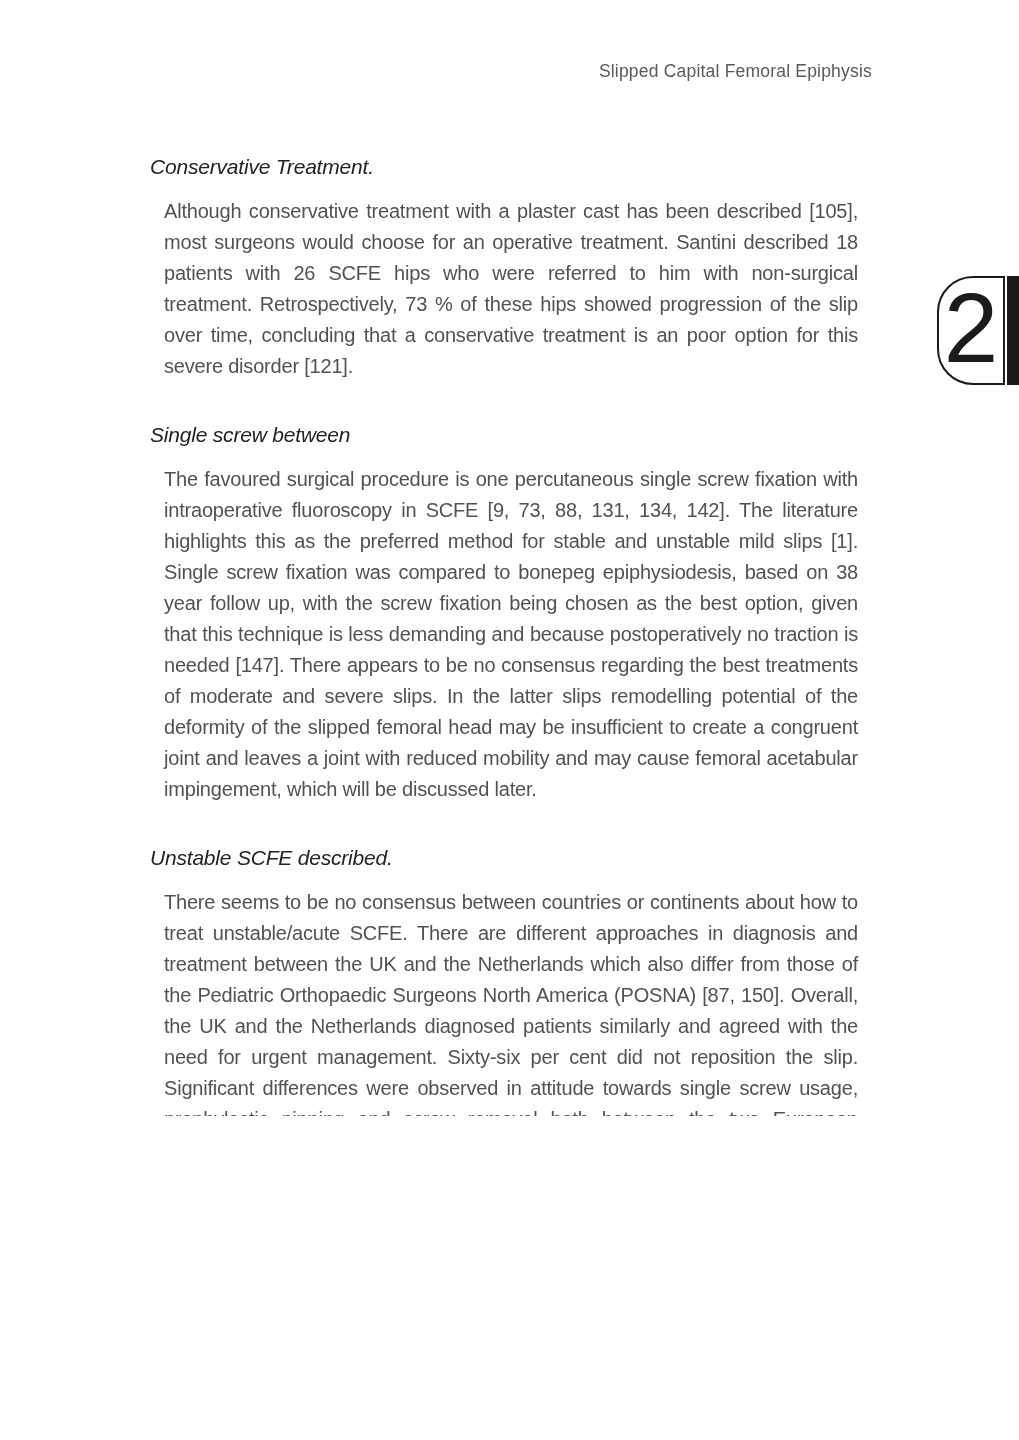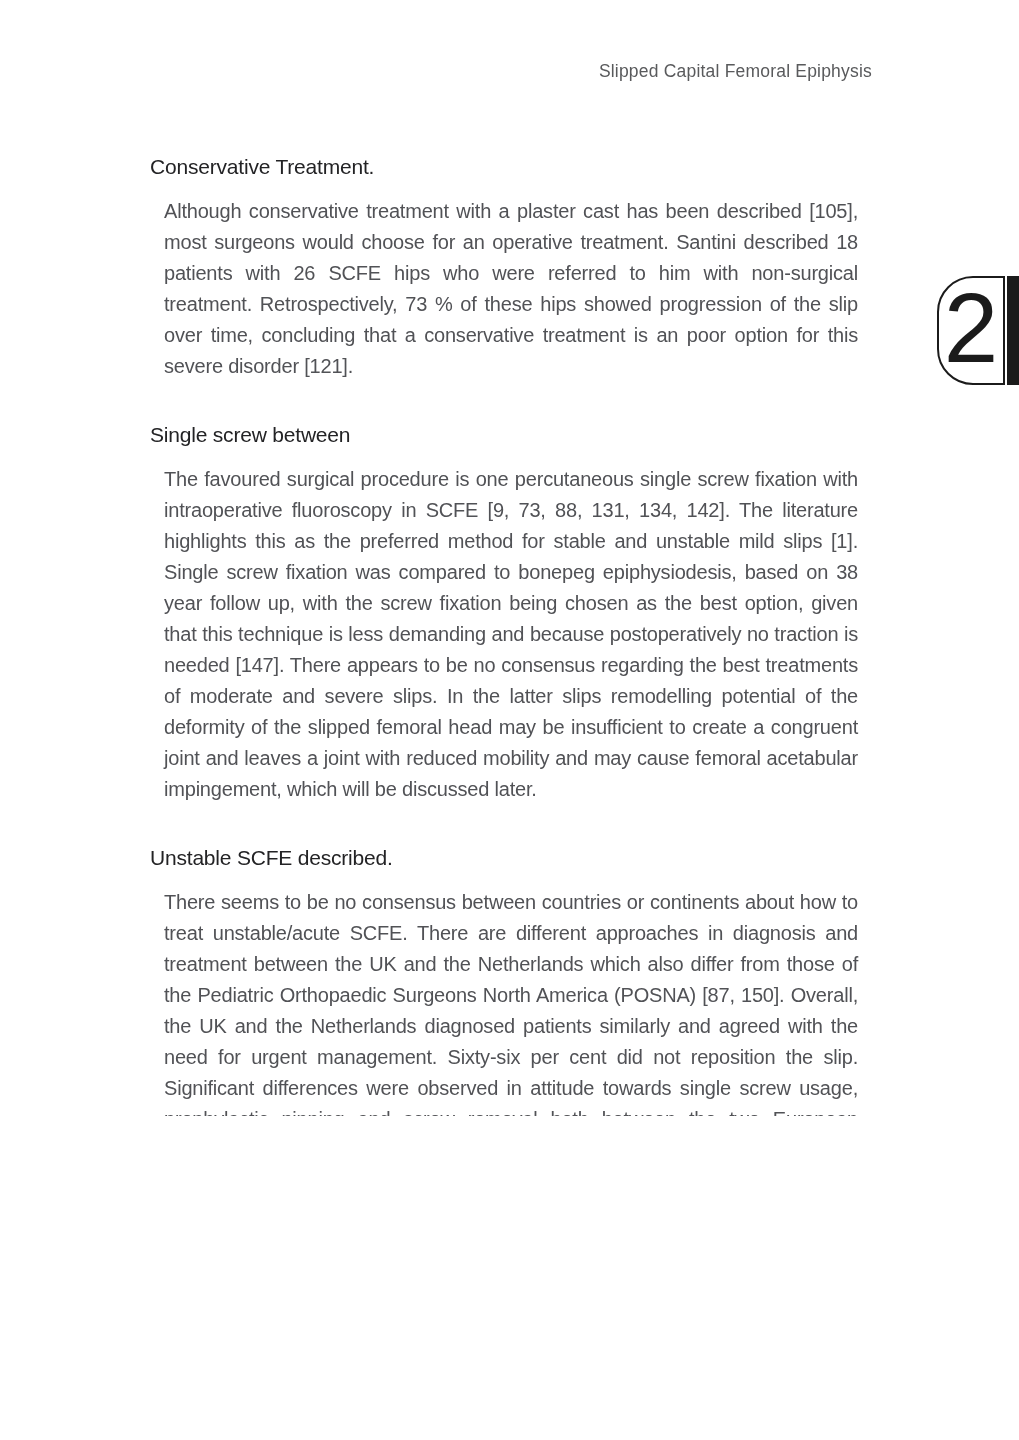--- a/index.html
+++ b/index.html
@@ -42,20 +42,21 @@
     text-align: justify;
     color: var(--body-text, #515256);
   }
   .heading {
     margin: 0;
     font-size: 21px;
     line-height: 31px;
     font-weight: 500;
     letter-spacing: -0.2px;
     color: var(--heading-text, #232325);
+    font-style: italic;
   }
   .heading.italic {
     font-style: italic;
   }
   .heading.spaced {
     margin-top: 37px;
   }
   .chapter-tab {
     position: absolute;
     top: 276px;

